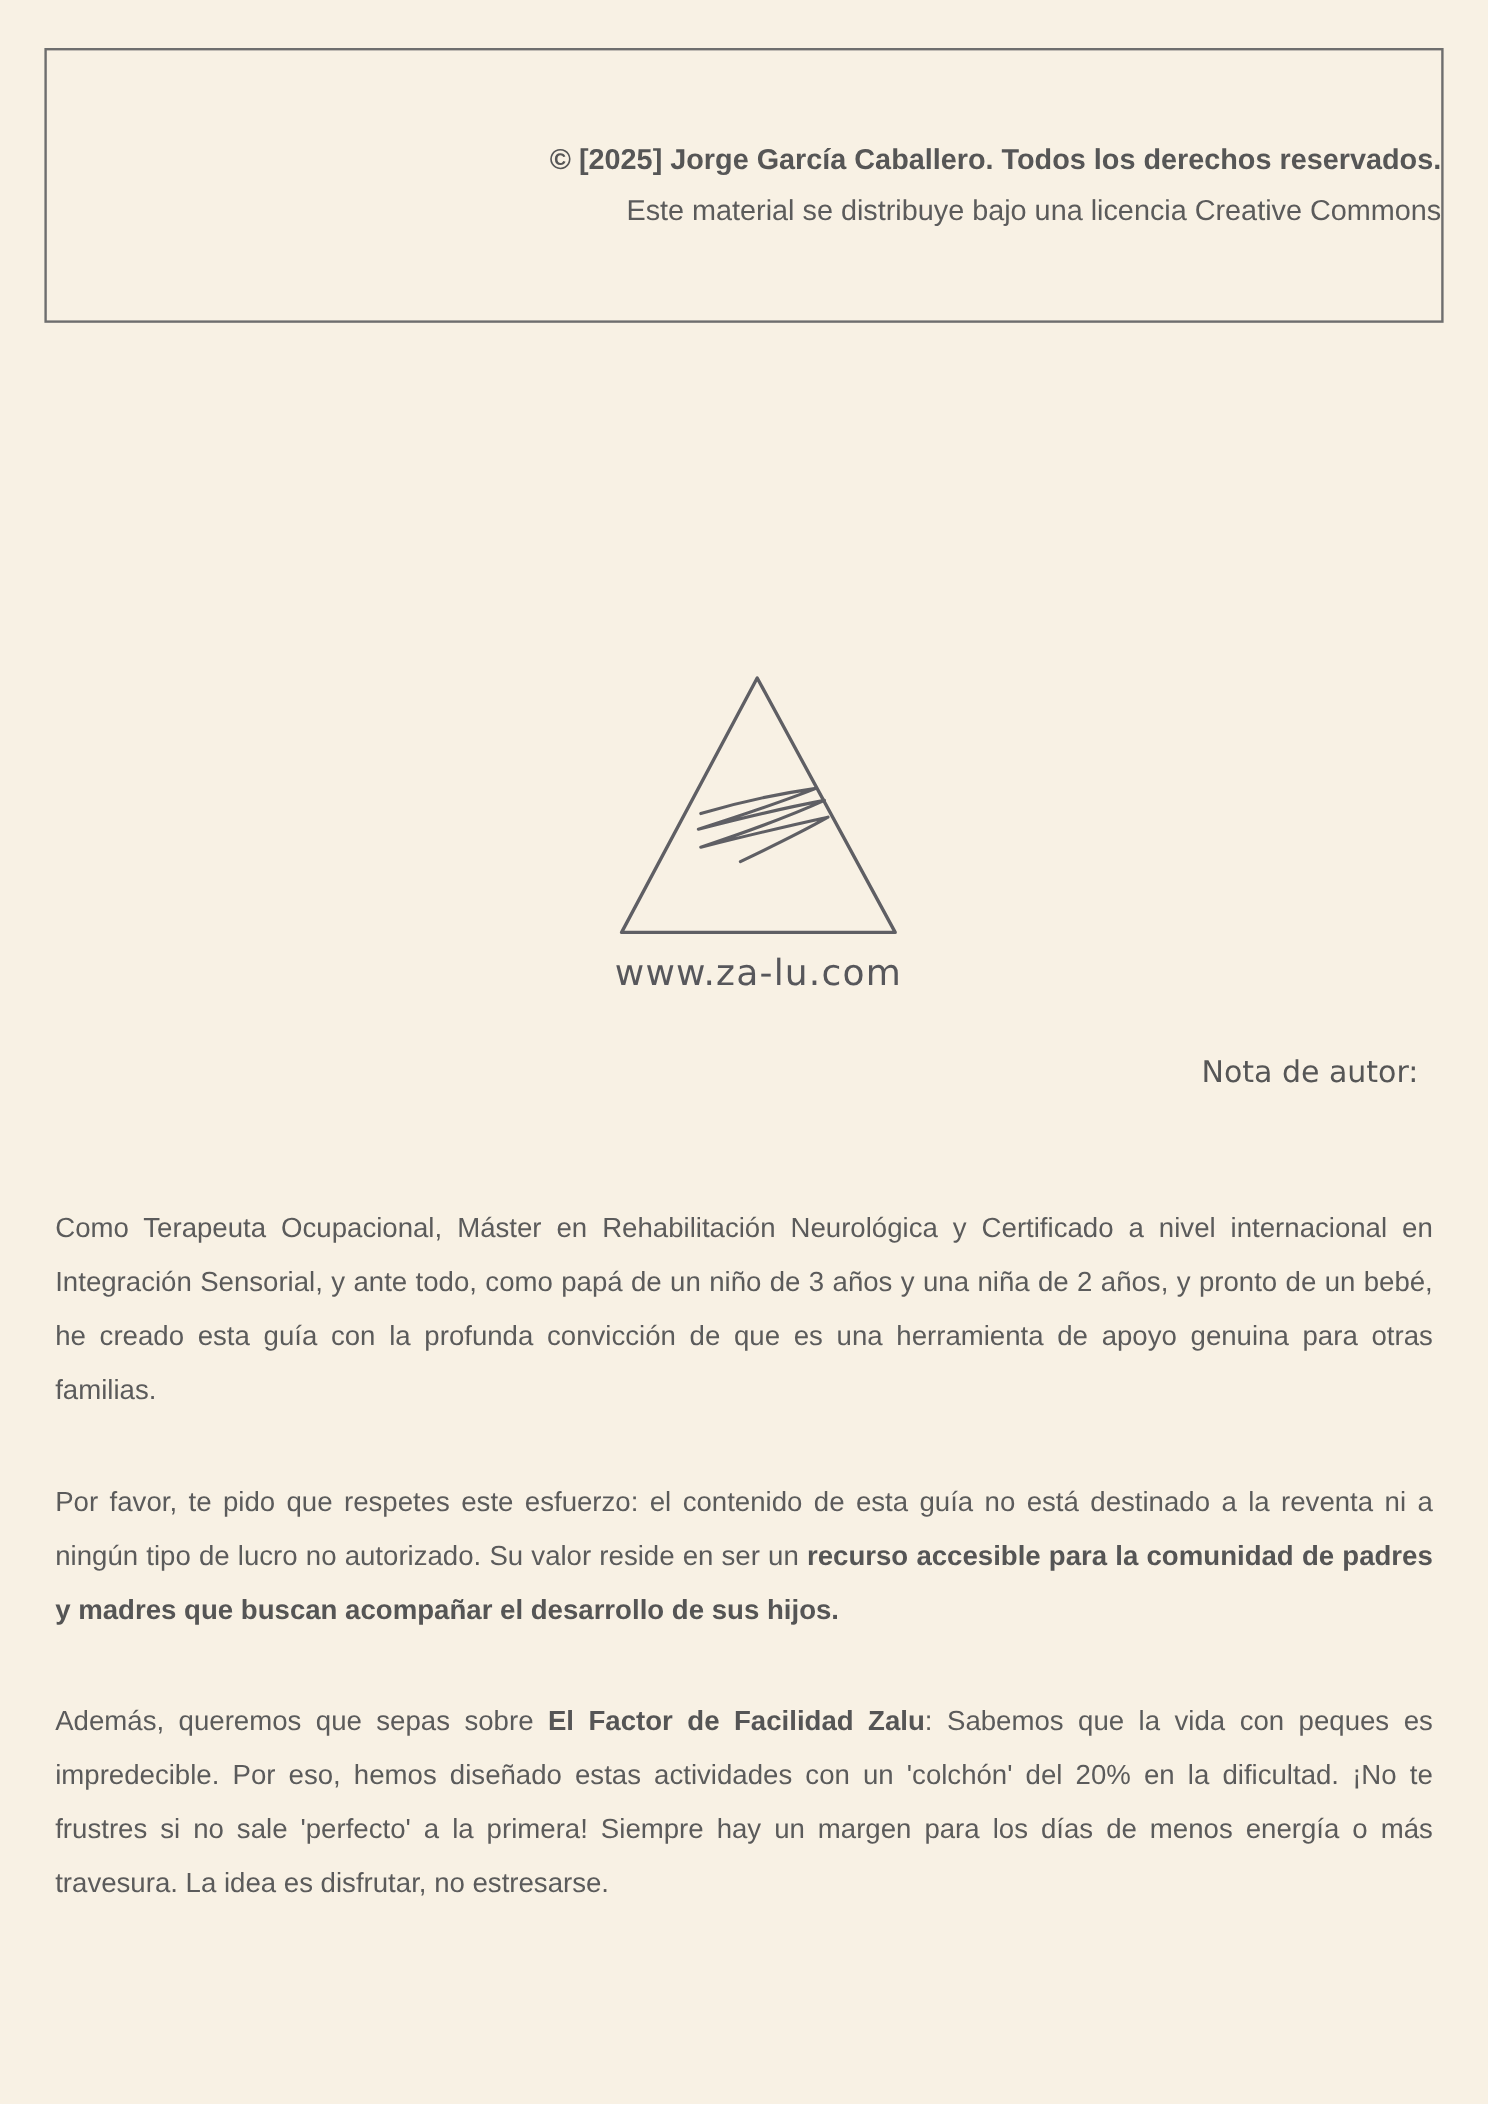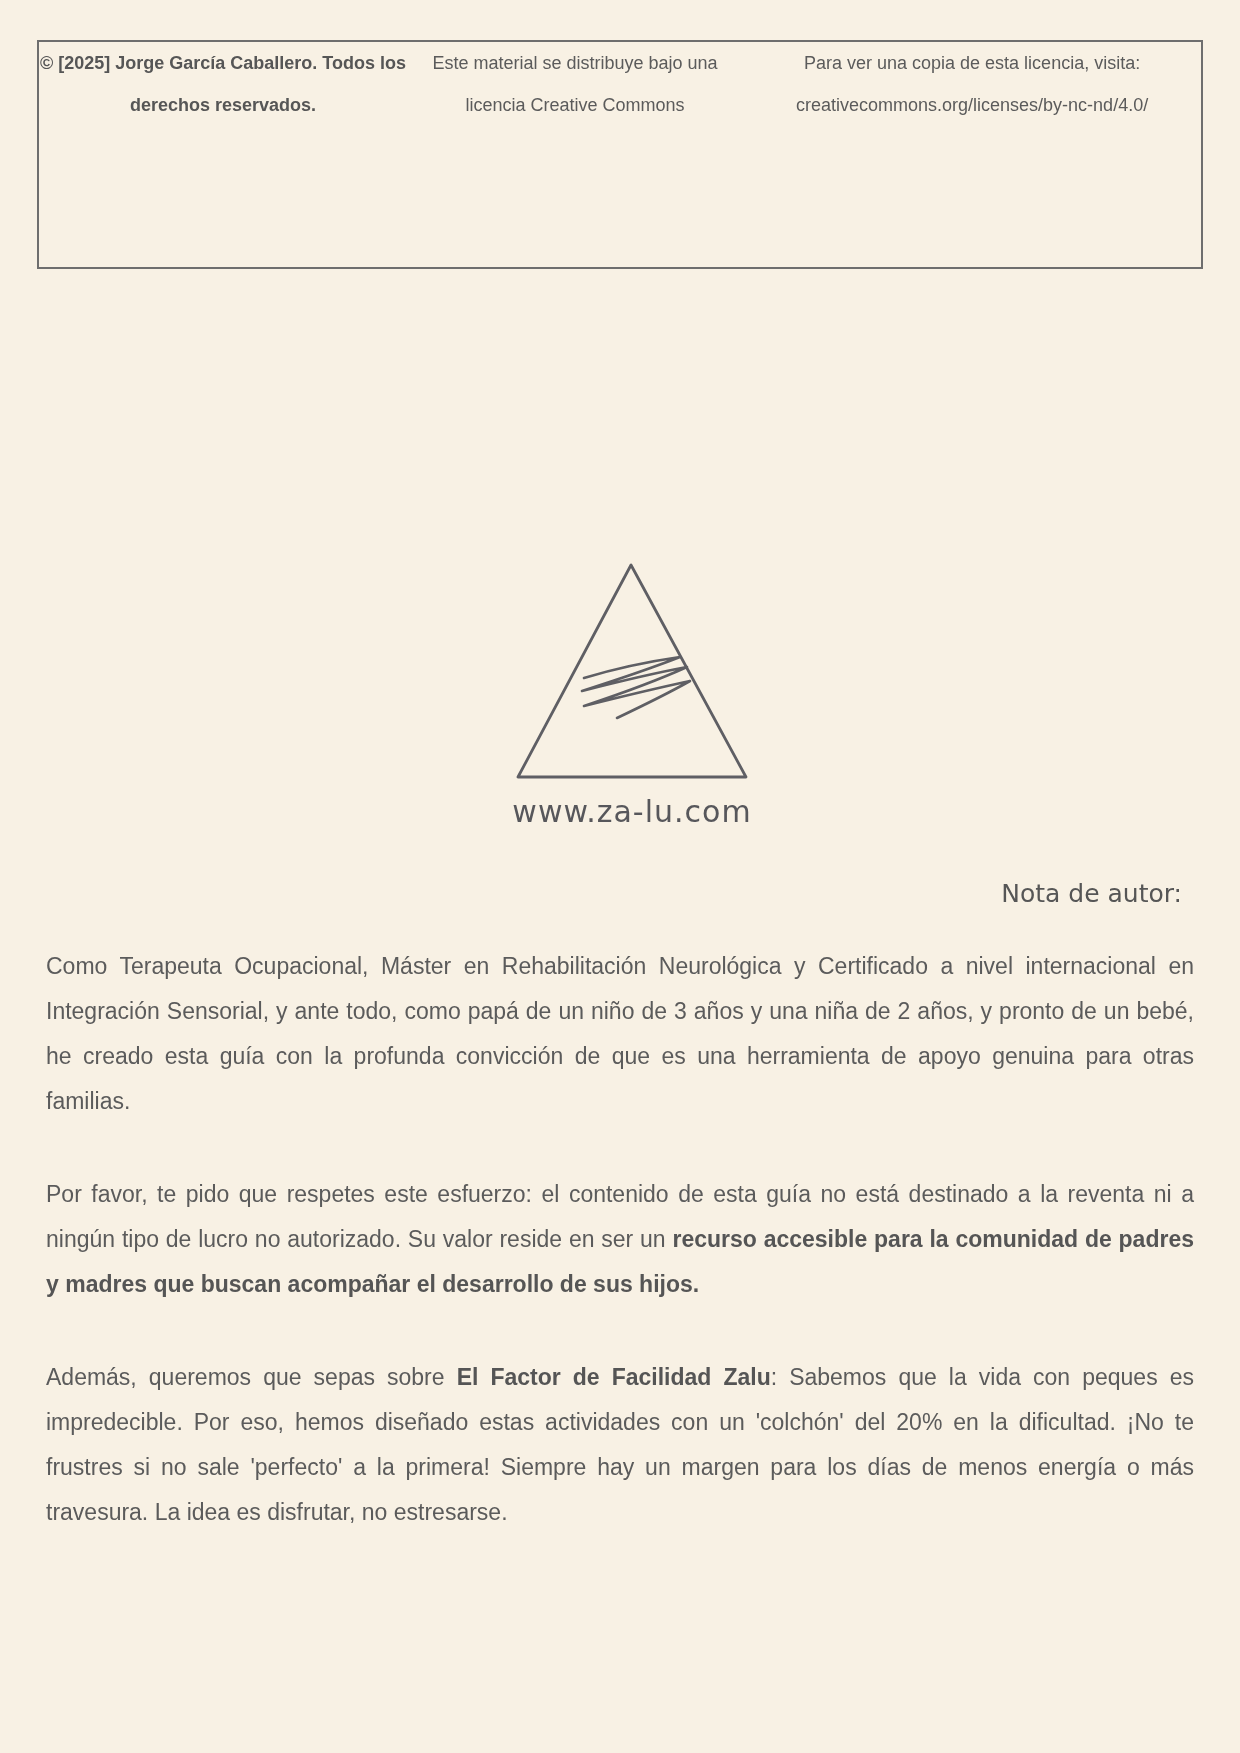--- a/index.html
+++ b/index.html
@@ -10,26 +10,27 @@
     color:#5b5b5b;
     position:relative;
     overflow:hidden;
   }
   .copyright-box{
     box-sizing:border-box;
     position:absolute;
     left:37px;top:40px;
     width:1166px;height:229px;
     border:2px solid #6e6e6e;
-    display:flex;flex-direction:row;
+    display:flex;flex-direction:column;
     justify-content:center;
     text-align:center;
-    font-size:18px;
+    font-size:24px;
     line-height:42px;
     color:#5b5b5b;
+    align-items:flex-end;
   }
   .copyright-box .line-bold{font-weight:700;color:#565656;}
   .logo-section{
     position:absolute;
     left:0;top:560px;
     width:1240px;
     text-align:center;
     padding-left:12px;
   }
   .logo-triangle{display:block;margin:0 auto;}
@@ -42,41 +43,40 @@
   }
   .note-heading{
     position:absolute;
     top:879px;right:58px;
     font-size:25px;
     color:#565656;
     font-family:"DejaVu Sans", sans-serif;
   }
   .body-text{
     position:absolute;
-    left:46px;top:944px;
+    left:46px;top:1001px;
     width:1148px;
     font-size:23px;
     line-height:45px;
     text-align:justify;
     color:#5b5b5b;
   }
   .body-text p{margin:0 0 48px 0;}
   .body-text .bold{font-weight:700;color:#555555;}
   .closing-line{
     margin-top:50px;
     text-align:center;
   }
 </style>
 </head>
 <body>
 
 <div class="copyright-box">
   <div class="line-bold">© [2025] Jorge García Caballero. Todos los derechos reservados.</div>
   <div>Este material se distribuye bajo una licencia Creative Commons</div>
-  <div><span>Para ver una copia de esta licencia, visita: </span><span>creativecommons.org/licenses/by-nc-nd/4.0/</span></div>
 </div>
 
 <div class="logo-section">
   <svg class="logo-triangle" width="240" height="222" viewBox="0 0 240 222">
     <path d="M 119 5 L 6 217 L 234 217 Z" fill="none" stroke="#5f5f64" stroke-width="2.8" stroke-linejoin="round"></path>
     <path d="M 72 118 C 105 108, 140 101, 168 97 C 135 110, 98 122, 70 131 C 105 122, 148 112, 175 107 C 142 122, 102 136, 72 146 C 108 137, 150 127, 178 121 C 155 134, 126 148, 105 158" fill="none" stroke="#5f5f64" stroke-width="2.6" stroke-linecap="round" stroke-linejoin="round"></path>
   </svg>
   <div class="logo-url">www.za-lu.com</div>
 </div>
 

